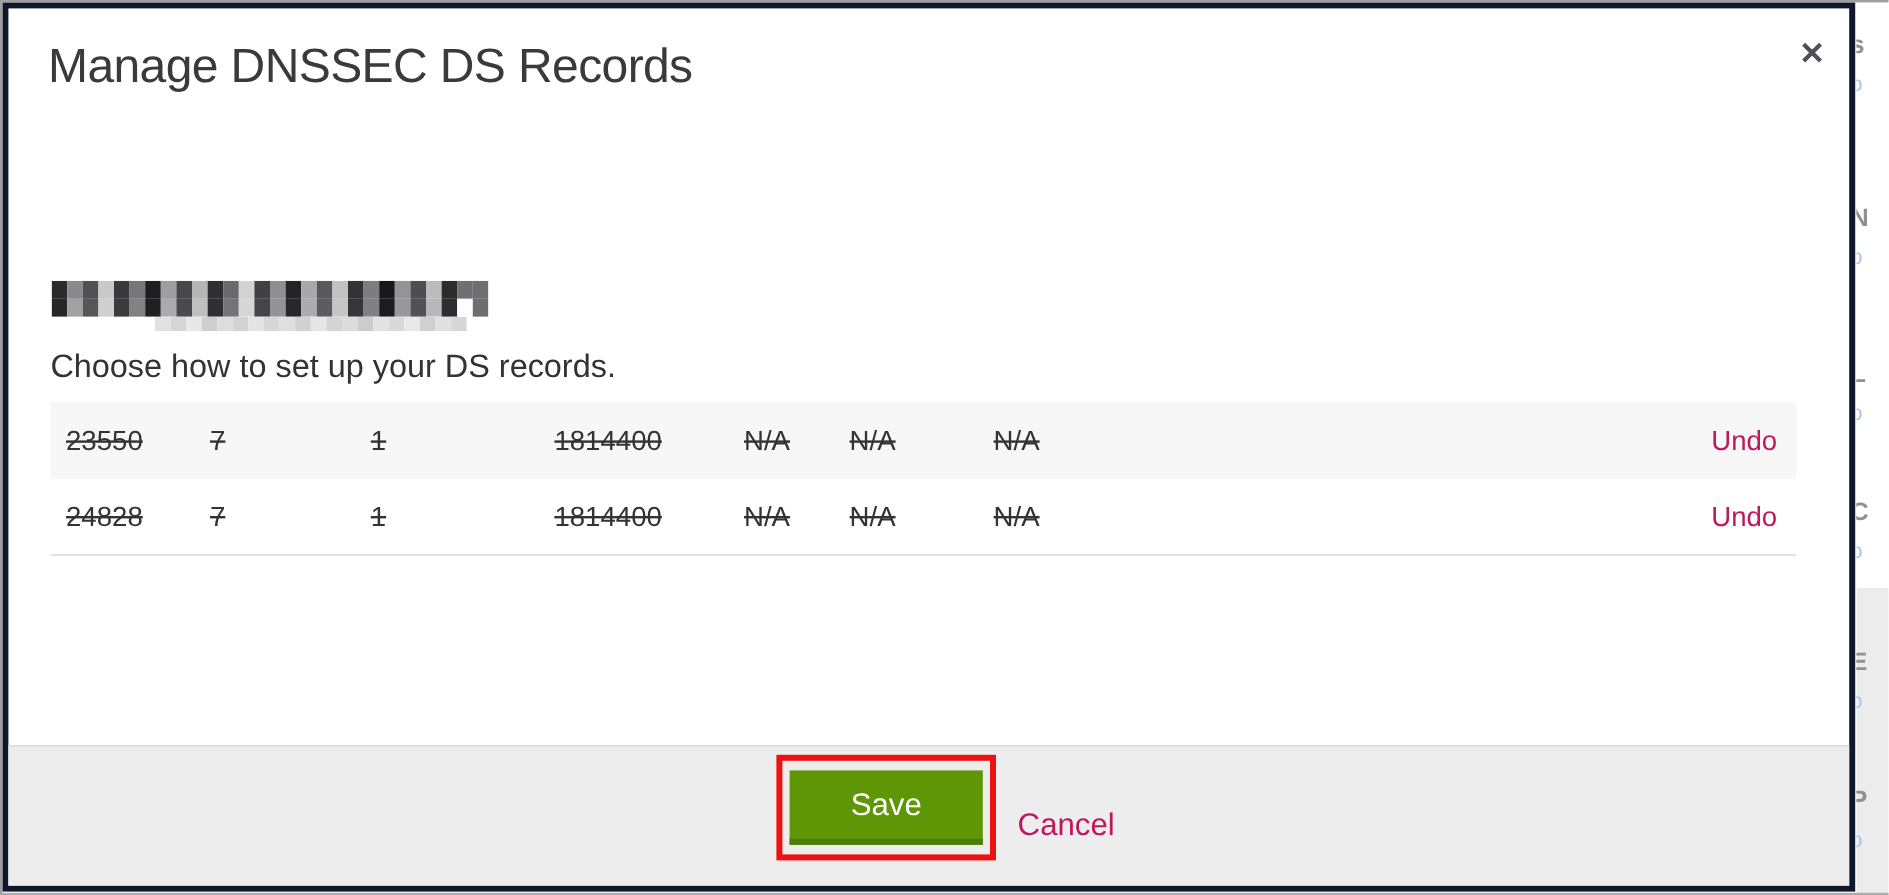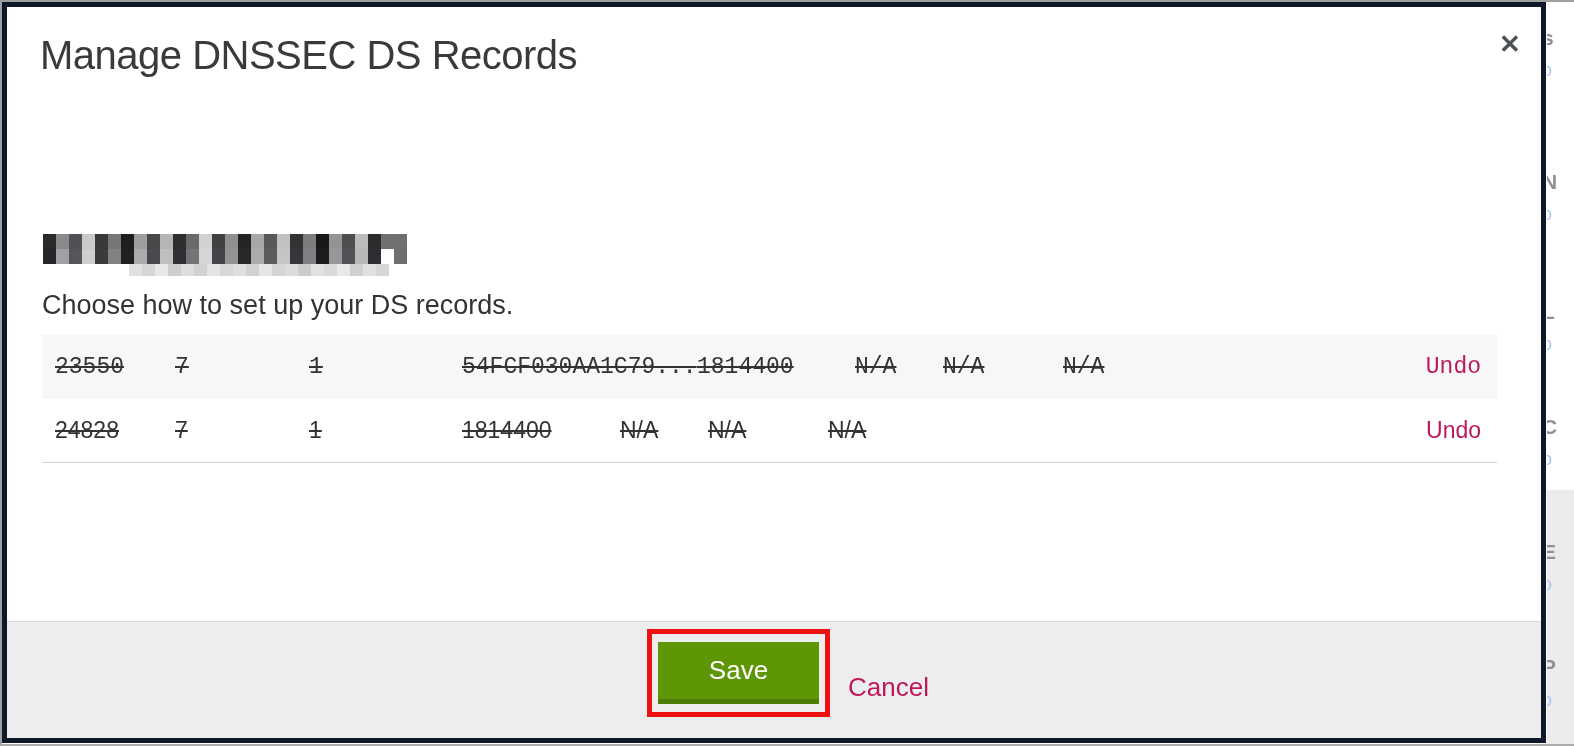--- a/index.html
+++ b/index.html
@@ -44,21 +44,21 @@
     display:flex; overflow:hidden; opacity:.85;
   }
   .mosaic-faint span { width:13px; height:12px; display:block; }
 
   .subtitle { position:absolute; left:35px; top:283px; font-size:27px; color:#333; }
 
   
   .ds-table { position:absolute; left:35px; top:328px; width:1455px; font-size:23px; }
   .t-row { display:flex; align-items:center; padding-left:13px; }
   .t-head { height:47px; font-size:21px; color:#333; border-bottom:1px solid #d2d2d2; }
-  .t-r1 { height:64px; background:#f7f7f8;font-family:Liberation Mono, monospace; }
+  .t-r1 { height:64px; background:#f7f7f8; }
   .t-r2 { height:64px; background:#fff; border-bottom:1px solid #d2d2d2; }
   .c-keytag { width:120px; } .c-alg { width:134px; } .c-dtype { width:153px; }
   .c-digest { width:235px; } .c-maxsig { width:158px; } .c-flags { width:88px; }
   .c-proto { width:120px; } .c-kda { width:164px; } .c-pub { width:164px; }
   .c-action { flex:1; text-align:right; padding-right:16px; }
   .struck { text-decoration:line-through; color:#333; }
   .link { color:#be185d; cursor:pointer; text-decoration:none; }
 
   .add-btn {
     position:absolute; left:36px; top:511px; width:215px; height:46px;
@@ -193,21 +193,20 @@
       </div>
 
     <div class="subtitle">Choose how to set up your DS records.</div>
 
     <div class="ds-table">
 
       <div class="t-row t-r1">
         <div class="c-keytag struck">23550</div>
         <div class="c-alg struck">7</div>
         <div class="c-dtype struck">1</div>
-        <div class="c-digest struck">54FCF030AA1C79...</div>
         <div class="c-maxsig struck">1814400</div>
         <div class="c-flags struck">N/A</div>
         <div class="c-proto struck">N/A</div>
         <div class="c-kda struck">N/A</div>
         <div class="c-pub struck"></div>
         <div class="c-action"><a class="link">Undo</a></div>
       </div>
 
       <div class="t-row t-r2">
         <div class="c-keytag struck">24828</div>

